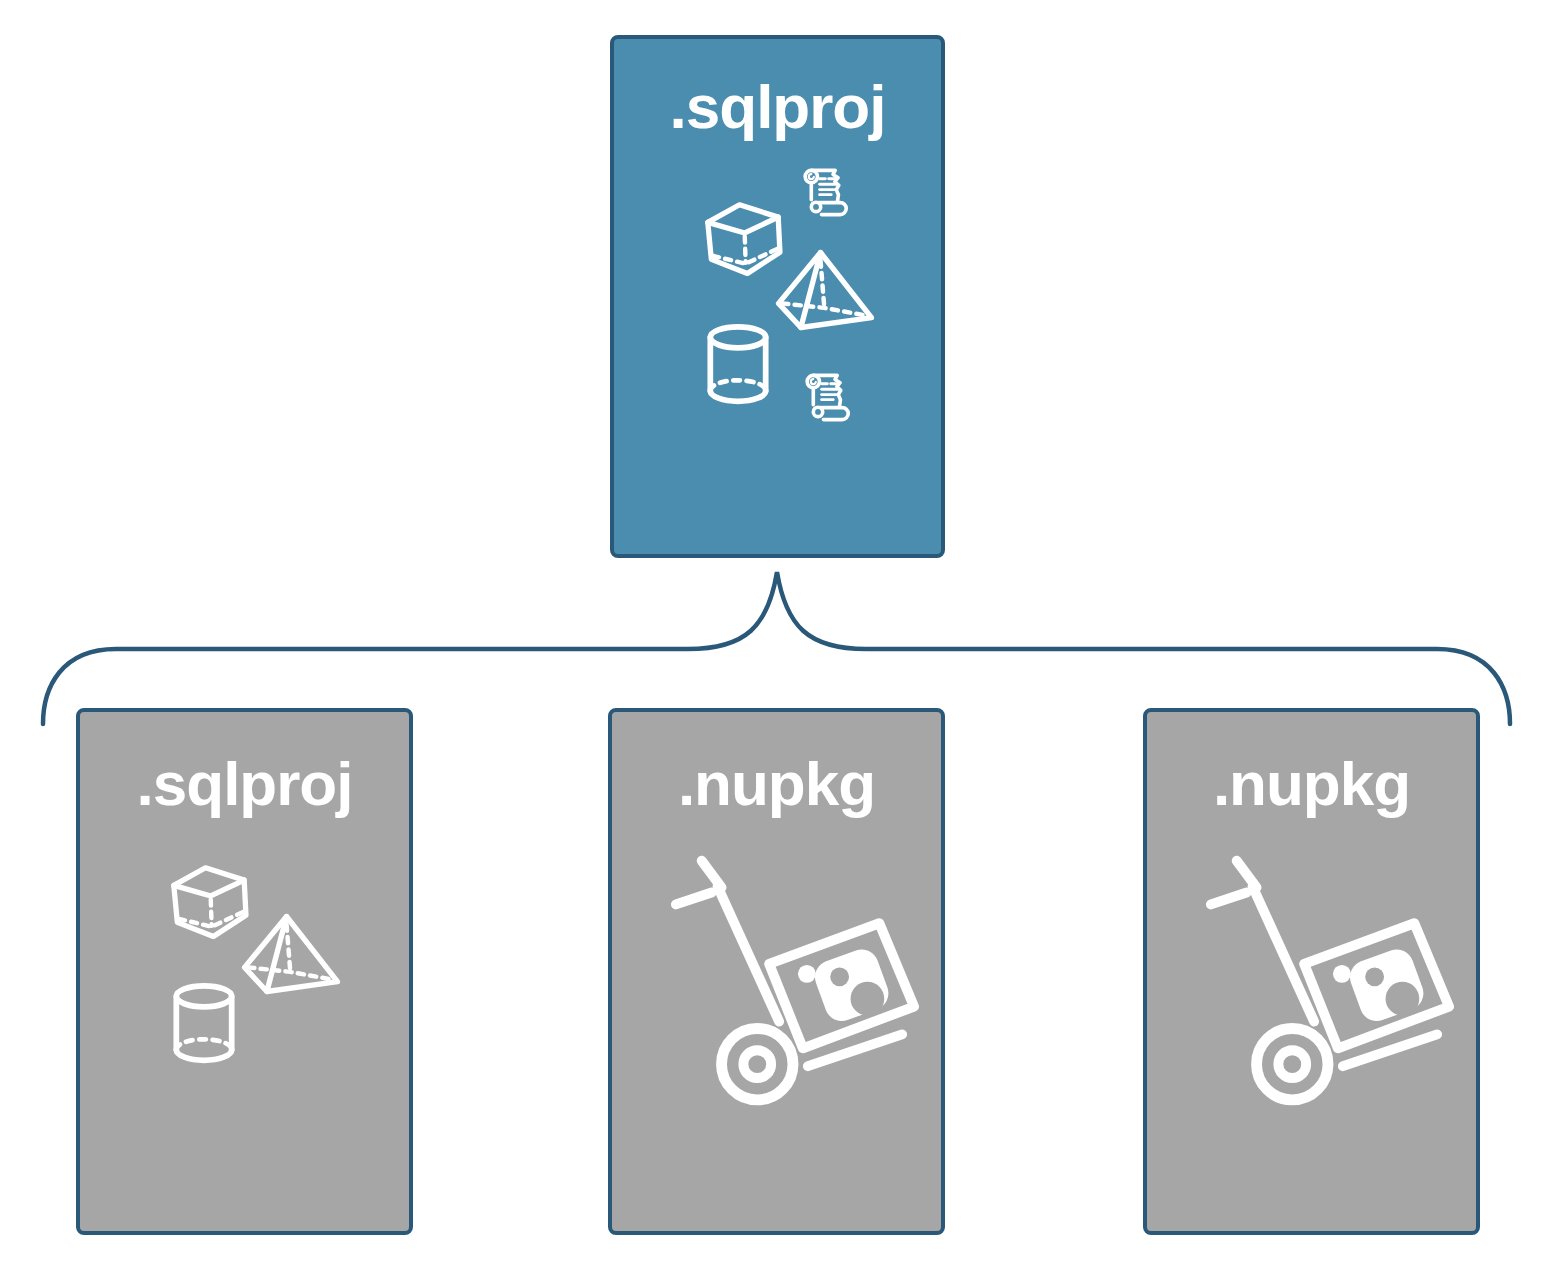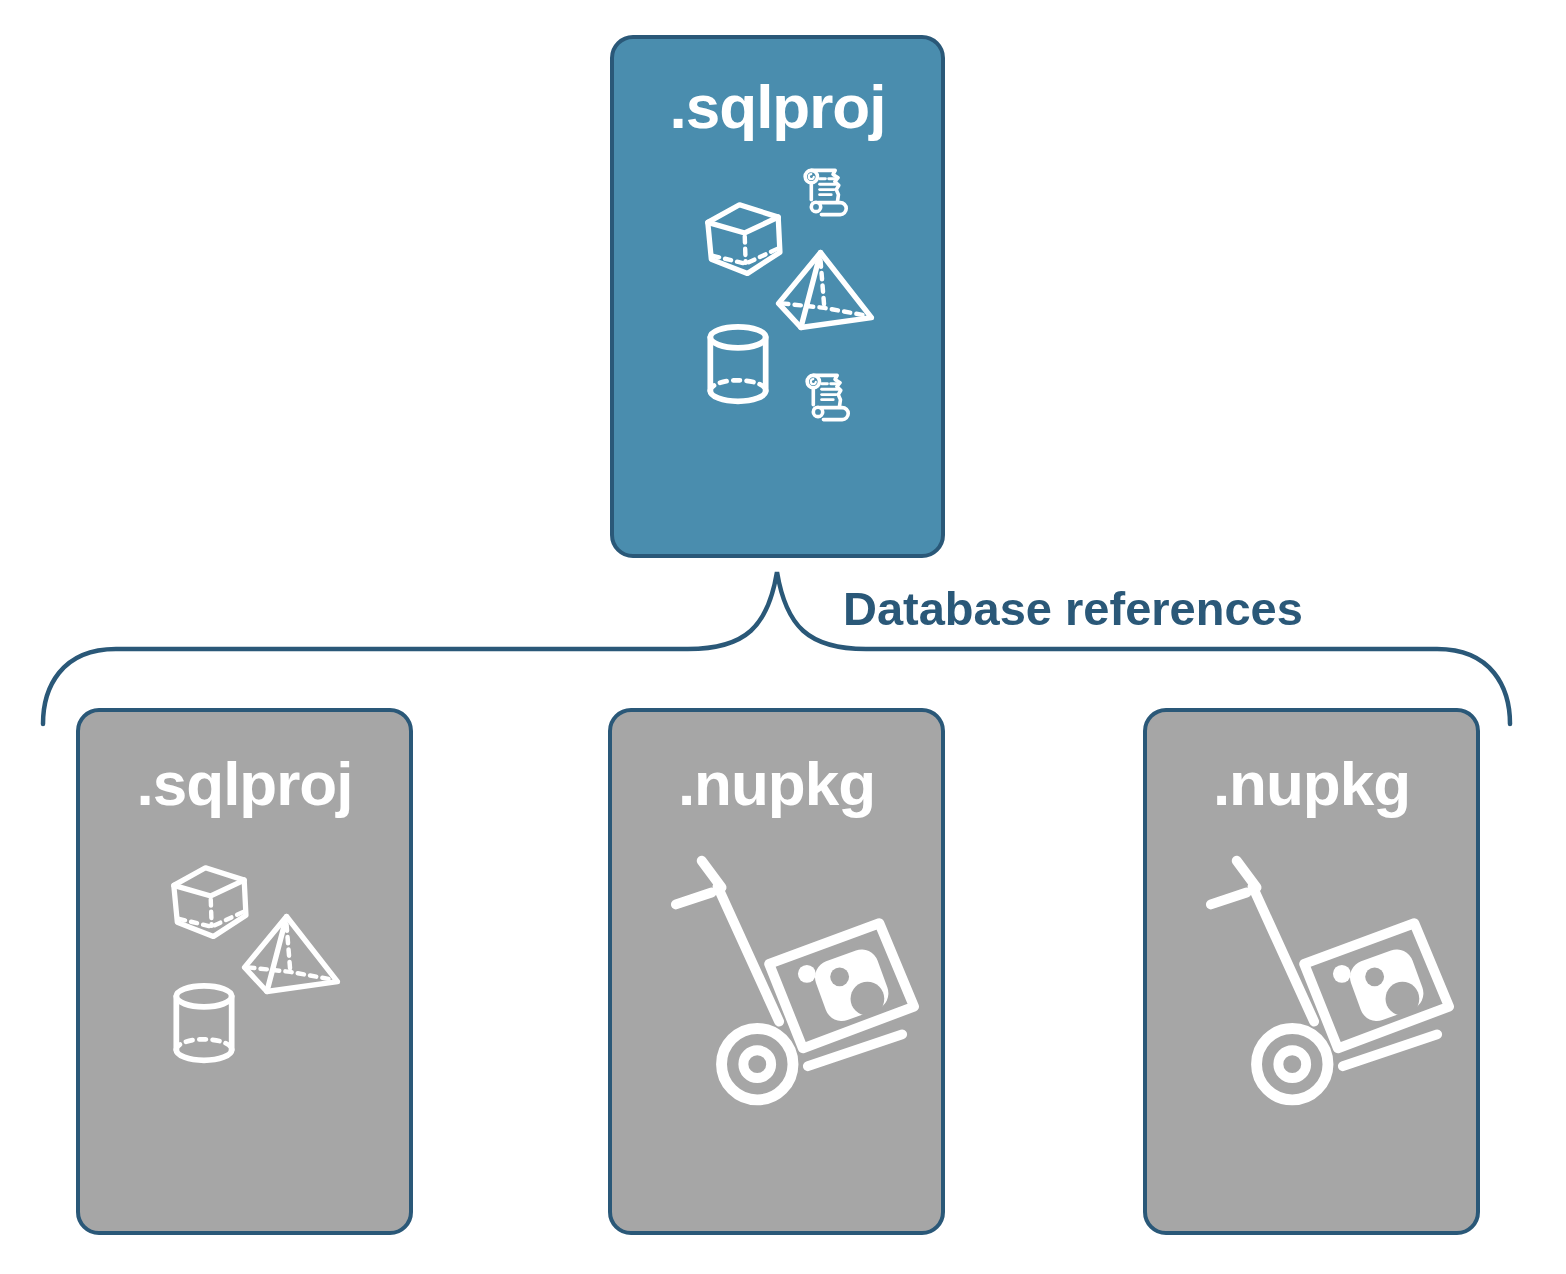--- a/index.html
+++ b/index.html
@@ -1,20 +1,20 @@
 <!DOCTYPE html>
 <html><head>
 <meta charset="utf-8">
 <style>
   html,body{margin:0;padding:0;background:#fff;}
   .canvas{
     position:relative;width:1566px;height:1274px;background:#fff;overflow:hidden;
     font-family:"Liberation Sans",sans-serif;
   }
-  .node{position:absolute;box-sizing:border-box;border-radius:23px;}
+  .node{position:absolute;box-sizing:border-box;border-radius:8px;}
   .node-root{left:610px;top:35px;width:335px;height:523px;background:#4A8DAE;border:4px solid #2A5878;}
   .node-child{top:708px;width:337px;height:527px;background:#A6A6A6;border:4.5px solid #2A5878;}
   .node-child.c0{left:76px;}
   .node-child.c1{left:608px;}
   .node-child.c2{left:1143px;}
   .node-label{
     position:absolute;left:0;right:0;top:34px;text-align:center;
     color:#fff;font-weight:700;font-size:62px;line-height:1.1;letter-spacing:-1px;
   }
   .node-child .node-label{top:38px;}
@@ -103,21 +103,20 @@
         <use href="#def-cylinder"></use>
       </svg>
     <svg class="icon i-scroll-2" viewBox="0 0 76 76">
         <use href="#def-scroll"></use>
       </svg>
   </div>
 
   <svg class="brace" viewBox="0 0 1566 1274">
     <path d="M43 724 C43 688 61 649 116 649 L688 649 C746 649 768 626 777 572 C786 626 808 649 866 649 L1437 649 C1492 649 1510 688 1510 724" fill="none" stroke="#2A5878" stroke-width="4.5" stroke-linecap="round"></path>
   </svg>
-  <div class="connector-label">Database references</div>
 
   <div class="node node-child c0">
     <div class="node-label">.sqlproj</div>
     <svg class="icon i-cube" viewBox="0 0 100 92">
         <use href="#def-cube"></use>
       </svg>
     <svg class="icon i-pyramid" viewBox="0 0 112 92">
         <use href="#def-pyramid"></use>
       </svg>
     <svg class="icon i-cylinder" viewBox="0 0 68 88">

